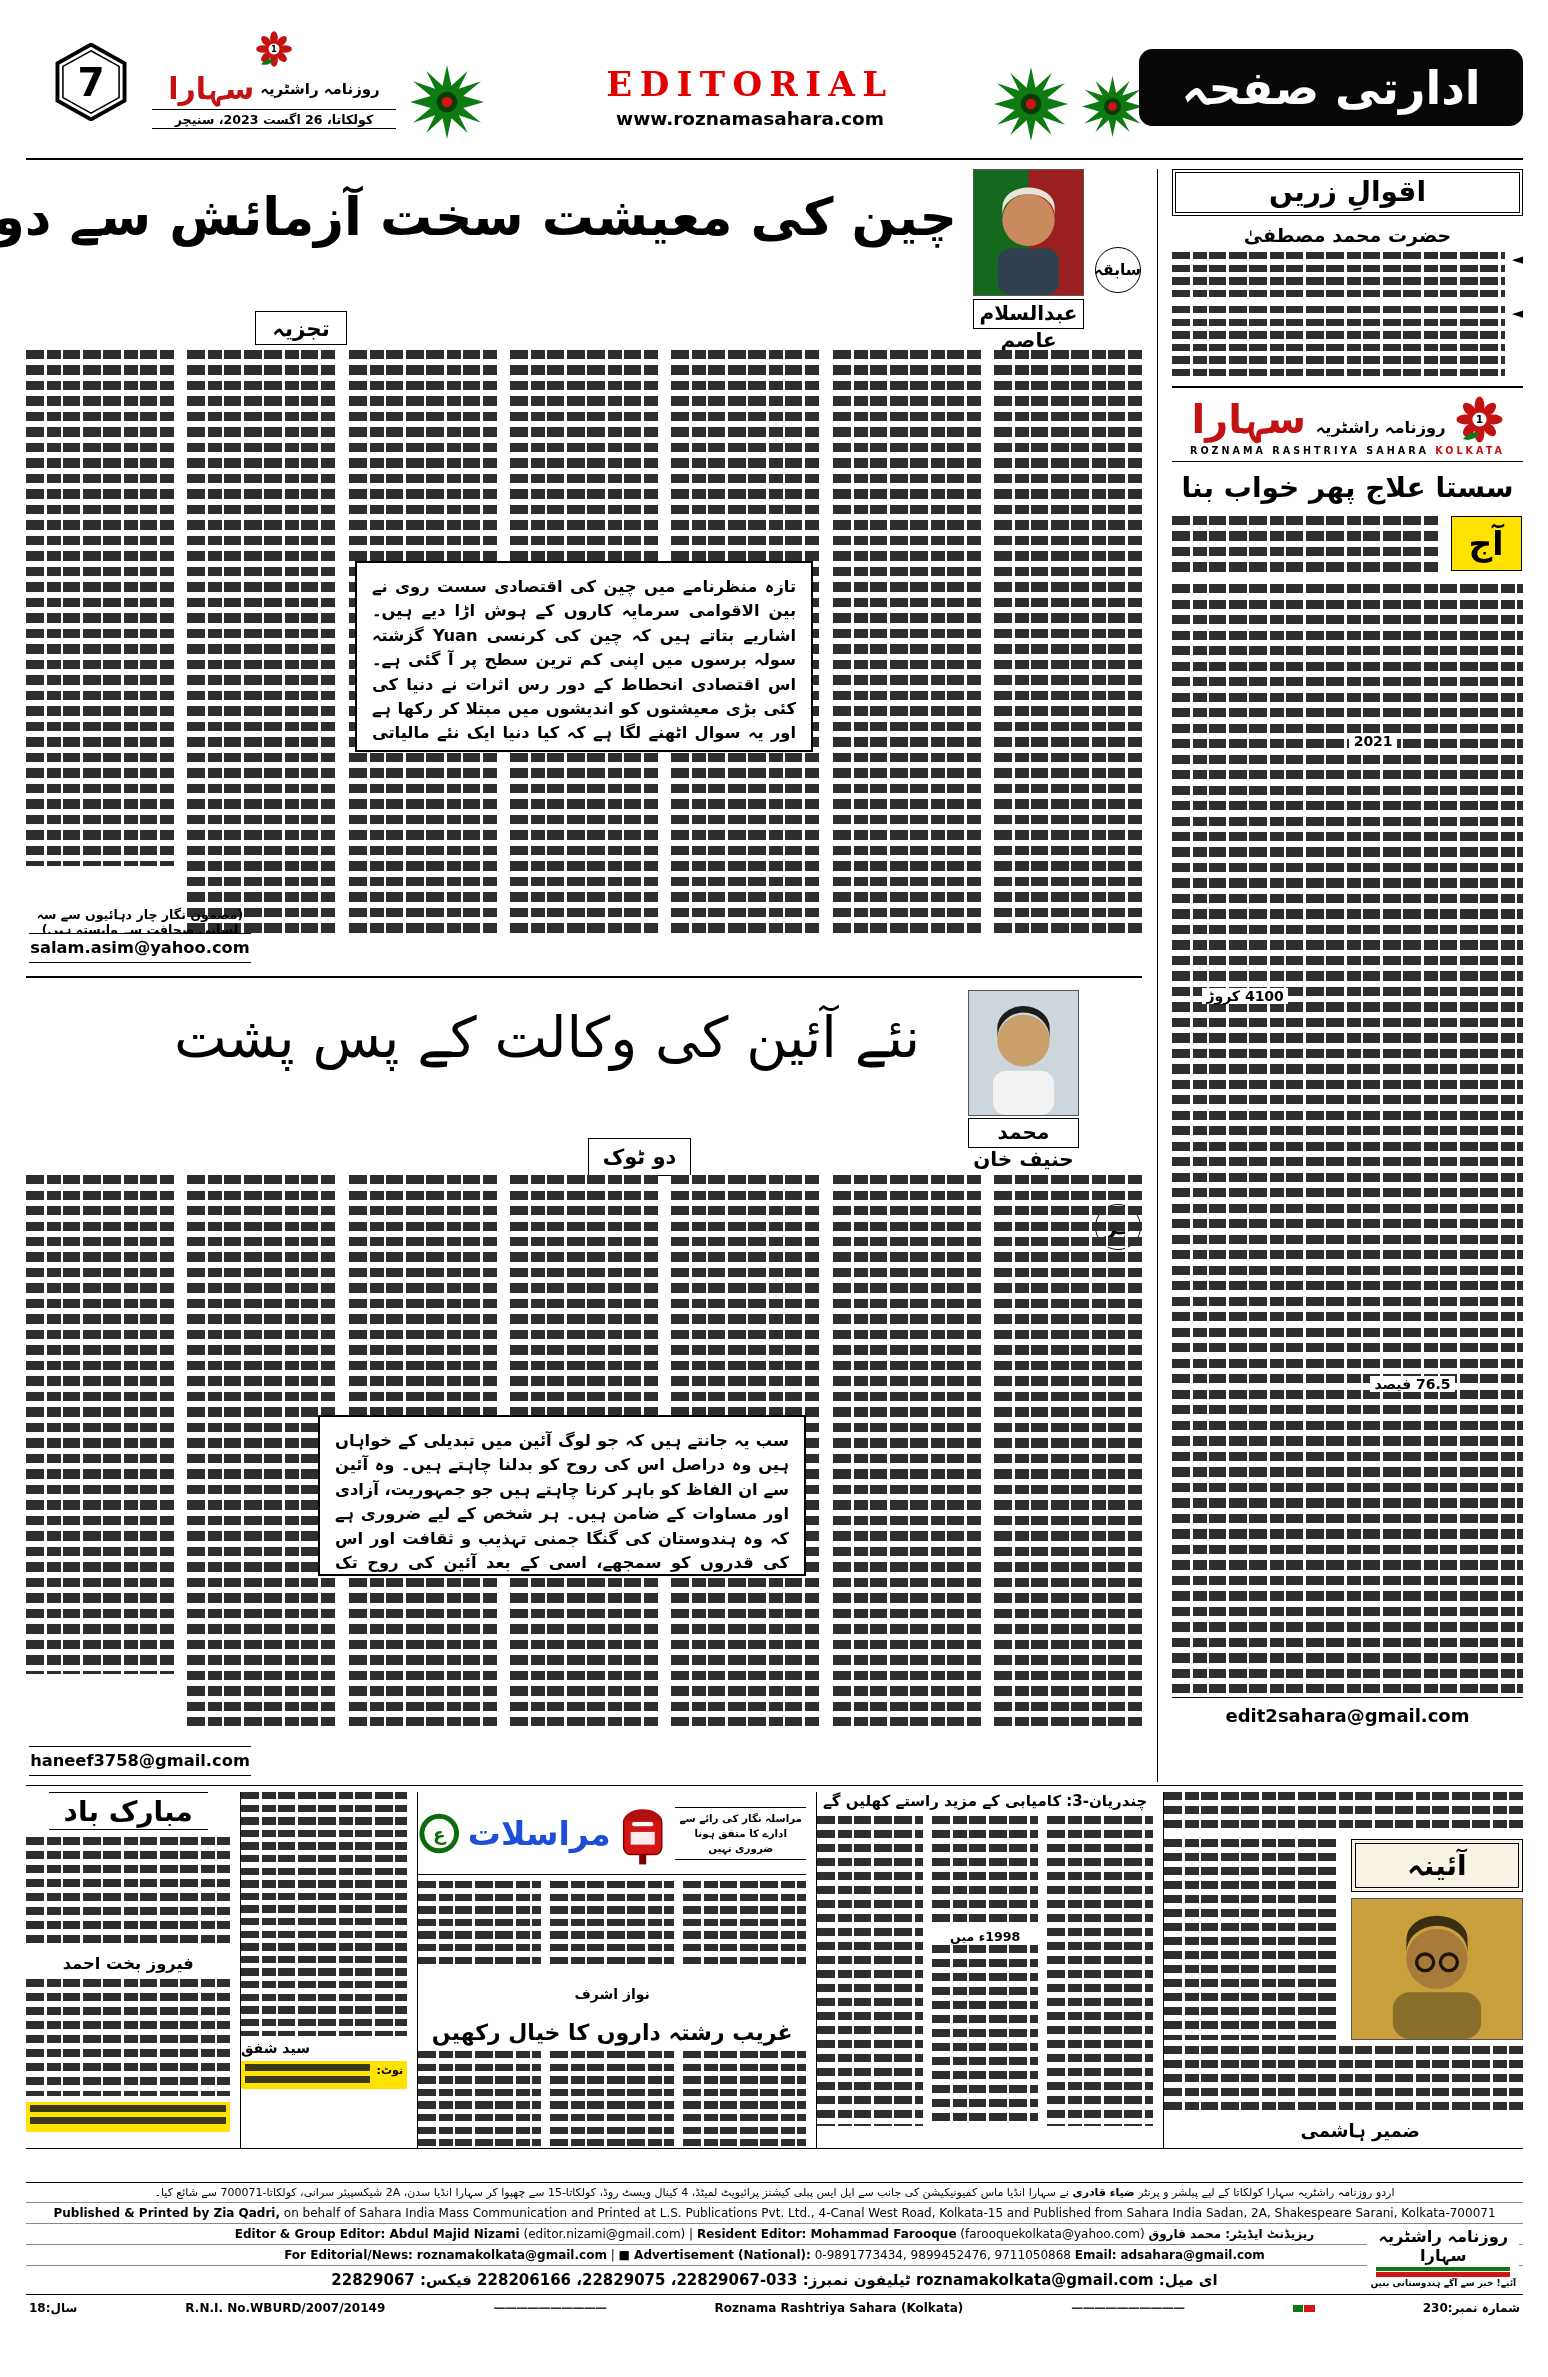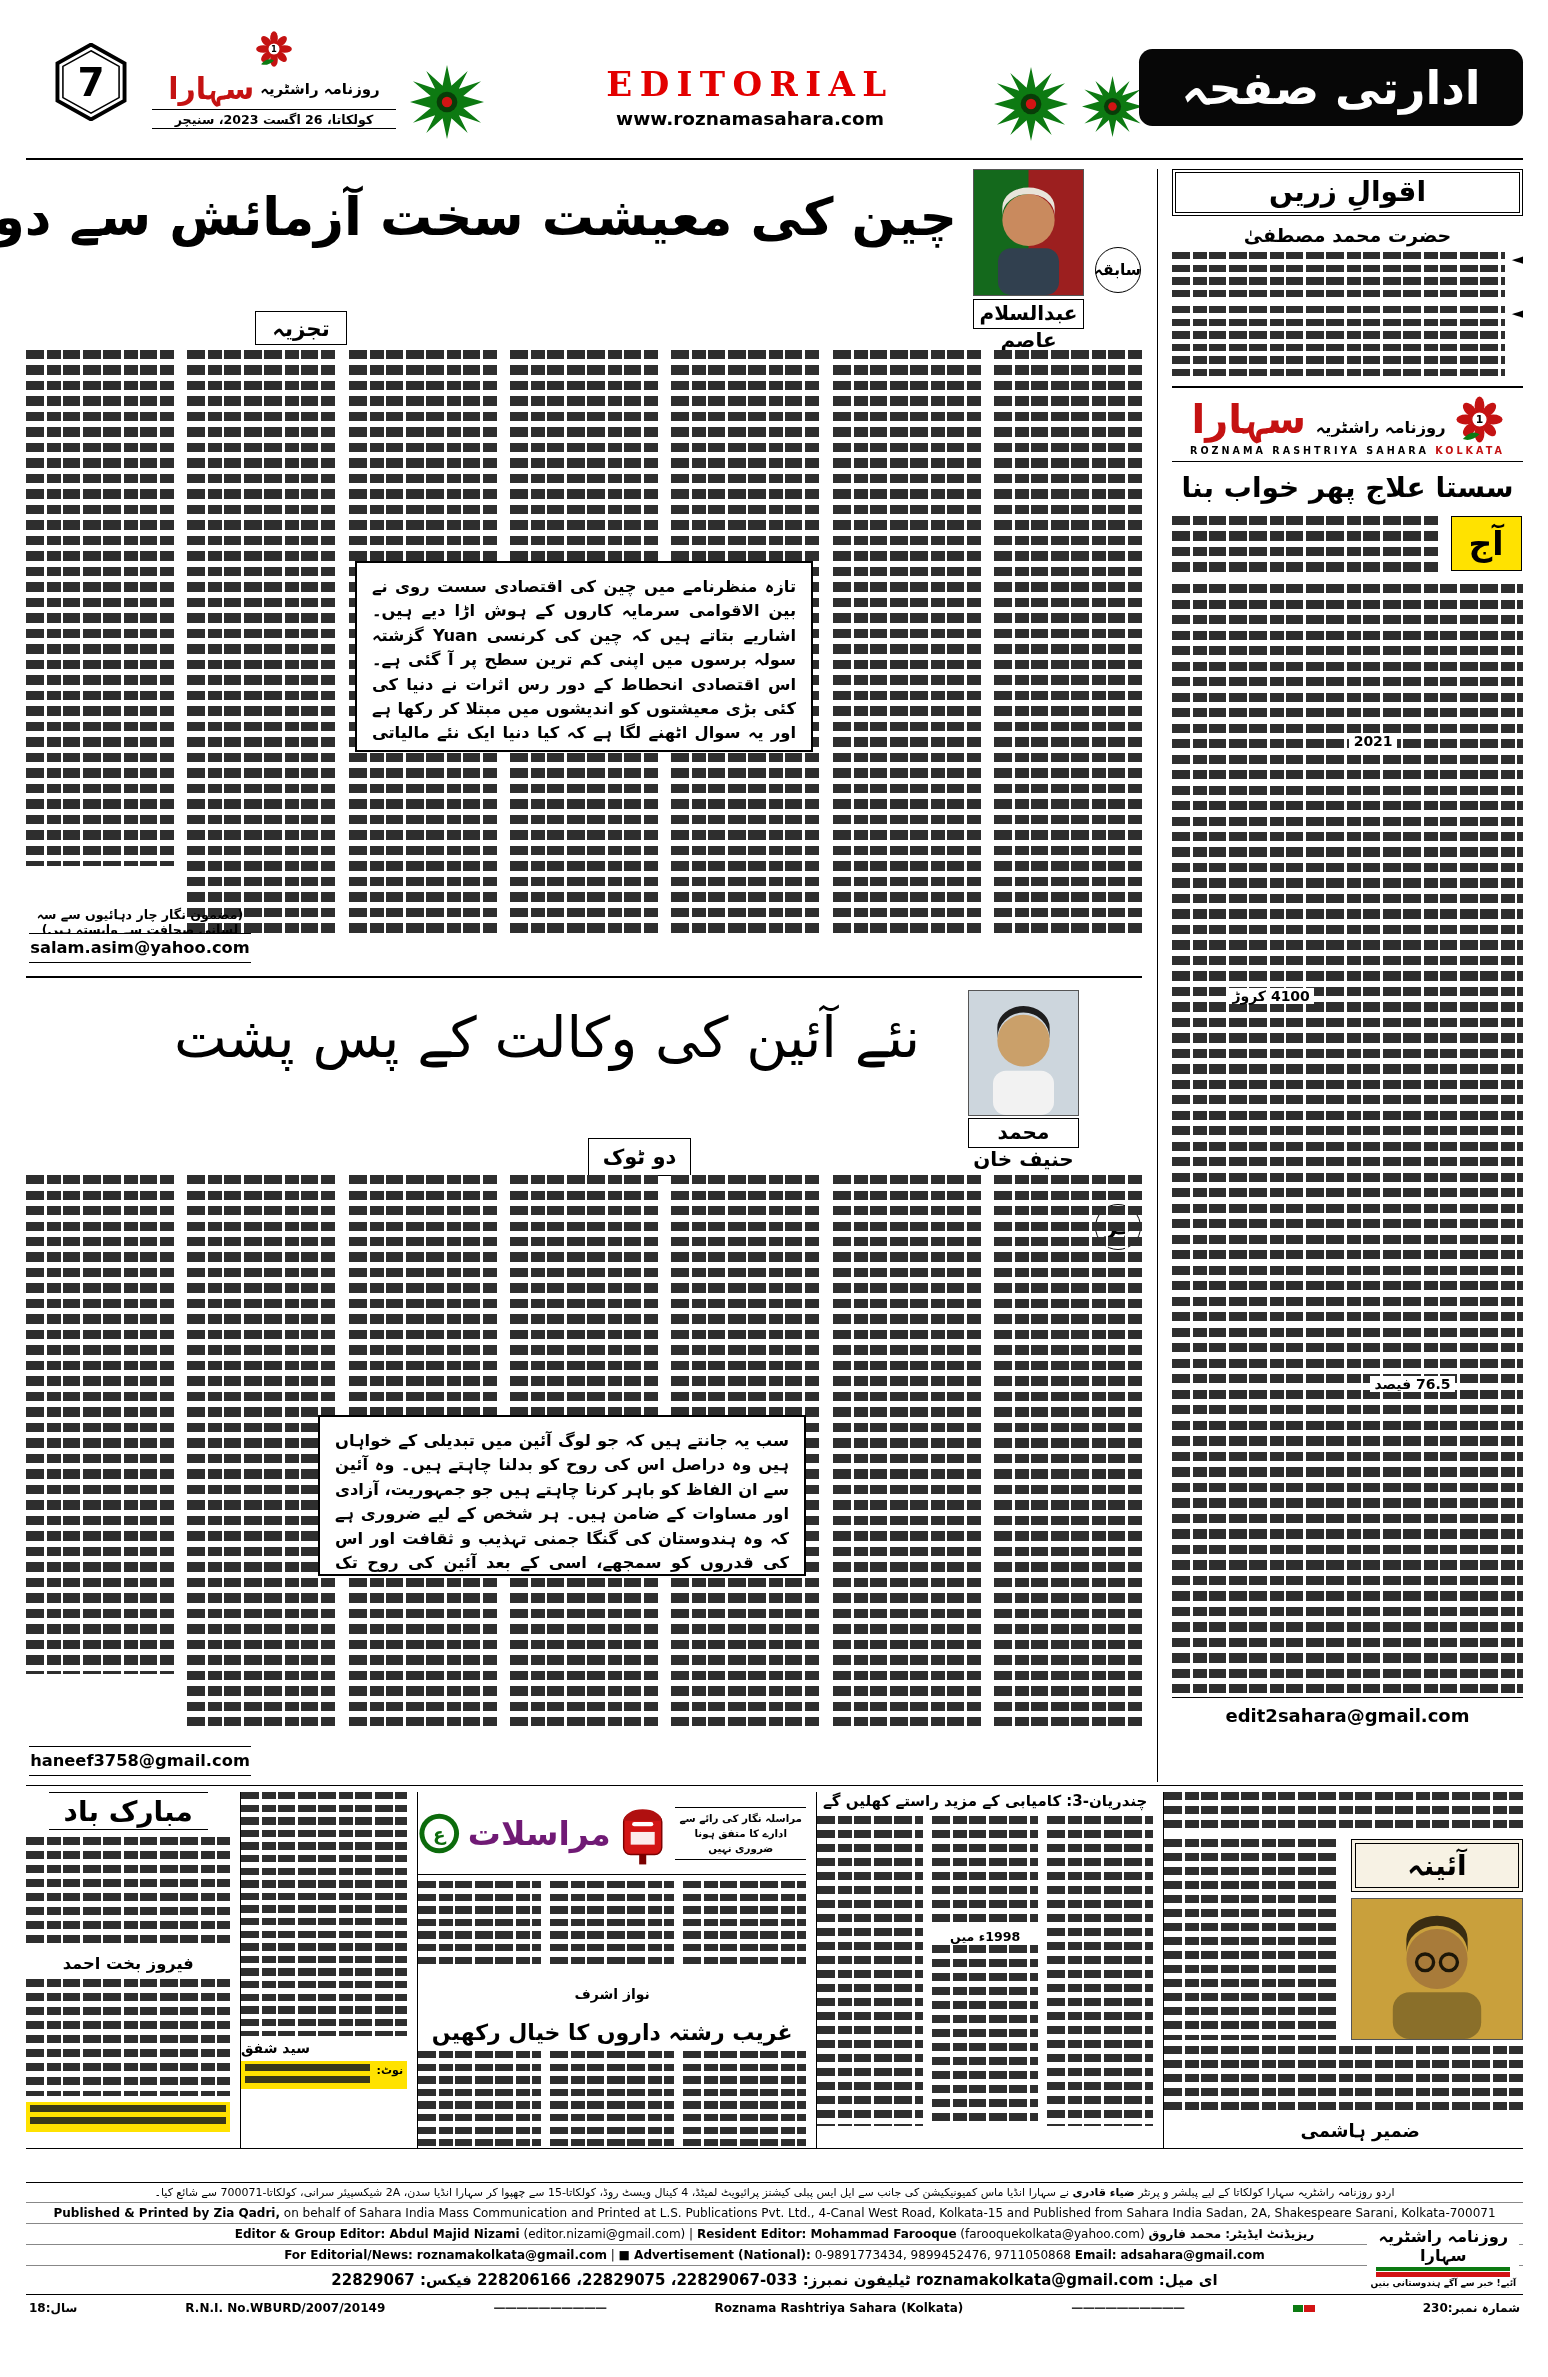--- a/index.html
+++ b/index.html
@@ -86,21 +86,21 @@
   .mubarak{flex:1}
   .aframe{position:absolute;right:0;top:47px;width:172px;height:53px;border:1.5px solid #000;background:#f7f2e4;padding:3px}
   .aframe-in{border:1.1px solid #000;height:100%;display:flex;align-items:center;justify-content:center;font-size:28px;font-weight:bold}
   .aaina-author{position:absolute;right:103px;top:328px;font-size:18px;font-weight:bold;direction:rtl}
   .ch-hl{text-align:center;font-size:15px;font-weight:bold;direction:rtl;white-space:nowrap;margin-bottom:6px}
   .ch-cols{display:flex;gap:9px;direction:rtl;height:310px}
   .ch-cols .ccol{flex:1;display:flex;flex-direction:column}
   .yearline{font-size:12.6px;font-weight:bold;text-align:center;padding:1.5px 0;direction:rtl}
   .lt-head{position:relative;height:83px;display:flex;direction:rtl;align-items:center;gap:7.4px;border-bottom:1.1px solid #000}
   .lt-disc{width:133px;font-size:10.3px;font-weight:bold;direction:rtl;text-align:center;border-top:0.7px solid #000;border-bottom:0.7px solid #000;padding:3px 0;line-height:15px}
-  .lt-title{font-size:33px;font-weight:bold;color:#701a75;flex:1;text-align:center}
+  .lt-title{font-size:33px;font-weight:bold;color:#1d4ed8;flex:1;text-align:center}
   .lt-cols{display:flex;gap:9px;direction:rtl}
   .lt-cols .lcol{flex:1}
   .lt-byline{text-align:center;font-size:14px;font-weight:bold;margin:18px 0;direction:rtl}
   .lt-hl{text-align:center;font-size:22px;font-weight:bold;margin:1.5px 0 6px;direction:rtl}
   .ynote{background:#ffe200;padding:3px 4.4px;display:flex;gap:7px;direction:rtl;align-items:flex-start}
   .ynote .nlab{font-size:11px;font-weight:bold}
   .mb-title-wrap{text-align:center;margin-bottom:7.4px}
   .mb-title{display:inline-block;border-top:1.5px solid #000;border-bottom:1.5px solid #000;padding:1.5px 15px;font-size:28px;font-weight:bold;direction:rtl}
   .mb-author{text-align:center;font-size:16.3px;font-weight:bold;margin:6px 0;direction:rtl}
 
@@ -226,21 +226,21 @@
     </div>
     <div style="border-top:1.1px solid #000;margin-top:4.4px"></div>
 
     <div class="rail-hl">سستا علاج پھر خواب بنا</div>
 
     <div class="rail-body">
       <div class="aaj">آج</div>
       <div class="sim" style="position:absolute;left:0;right:83px;top:3px;height:61px"></div>
       <div class="sim" style="position:absolute;left:0;right:0;top:71px;bottom:0"></div>
       <span class="figchip" style="top:220px;right:126px">2021</span>
-      <span class="figchip" style="top:475px;left:56px">4100 کروڑ</span>
+      <span class="figchip" style="top:475px;left:30px">4100 کروڑ</span>
       <span class="figchip" style="top:863px;right:68px">76.5 فیصد</span>
     </div>
     <div class="rail-email">edit2sahara@gmail.com</div>
   </div>
 
   <div class="main">
 
     <div class="art" style="top:0;height:798px">
       <div class="hl1">چین کی معیشت سخت آزمائش سے دوچار</div>
 

